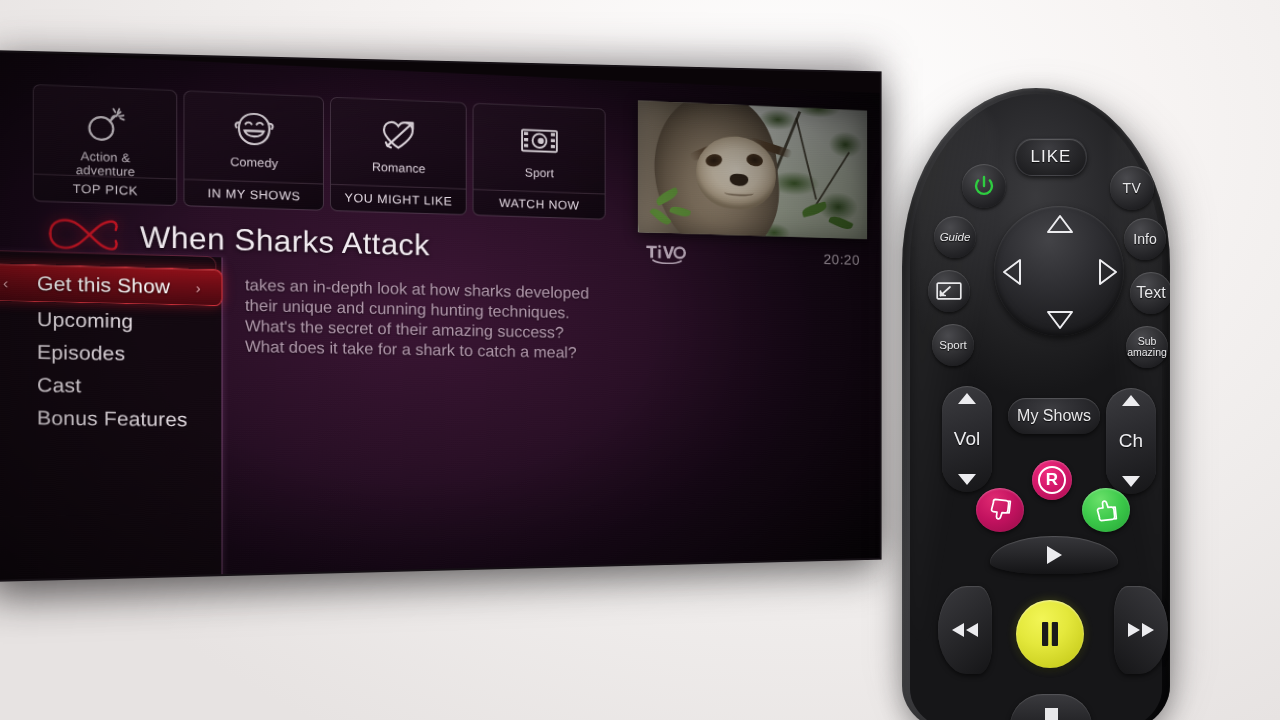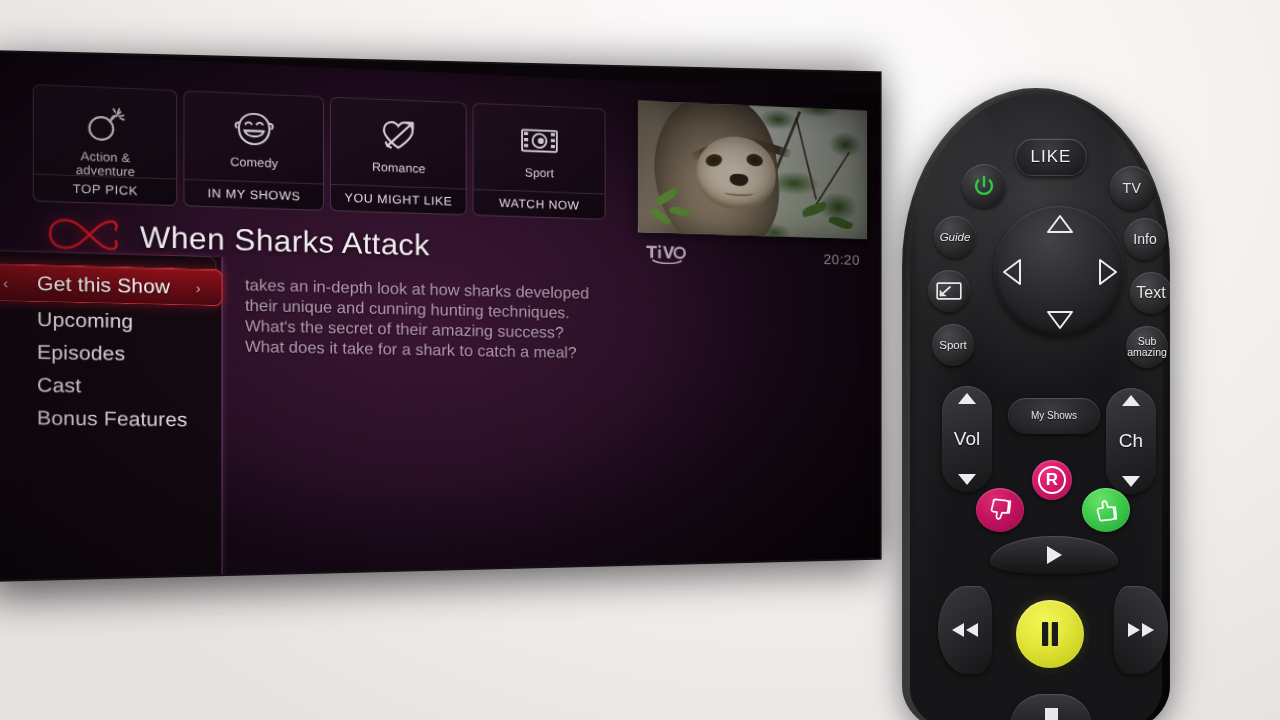--- a/index.html
+++ b/index.html
@@ -307,21 +307,21 @@
   .rocker .rk-label{ color:#ededf0; font-size:19px; font-weight:400; text-shadow:0 1px 1px rgba(0,0,0,.8); }
   #rocker-vol{ left:40px; top:298px; }
   #rocker-ch{ left:204px; top:300px; }
 
   
   #btn-myshows{
     left:106px; top:310px; width:92px; height:36px; border-radius:18px;
     background:radial-gradient(ellipse at 46% 28%, #3c3c40 0%, #2a2a2e 48%, #171719 100%);
     box-shadow:0 2px 4px rgba(0,0,0,.6), inset 0 1px 1px rgba(255,255,255,.18);
   }
-  #btn-myshows .btn-label{ font-size:10px; }
+  #btn-myshows .btn-label{ font-size:16px; }
 
   
   #btn-r{
     left:130px; top:372px; width:40px; height:40px; border-radius:50%;
     background:radial-gradient(circle at 38% 28%, #ef2e7e 0%, #d4176a 45%, #a80f50 100%);
     box-shadow:0 2px 4px rgba(0,0,0,.55), inset 0 1px 2px rgba(255,255,255,.3);
     color:#fff; font-size:20px; font-weight:600;
   }
   #btn-r .rcirc{ width:28px; height:28px; border:2px solid #fff; border-radius:50%;
     display:flex; align-items:center; justify-content:center; font-size:17px; font-weight:600; }

